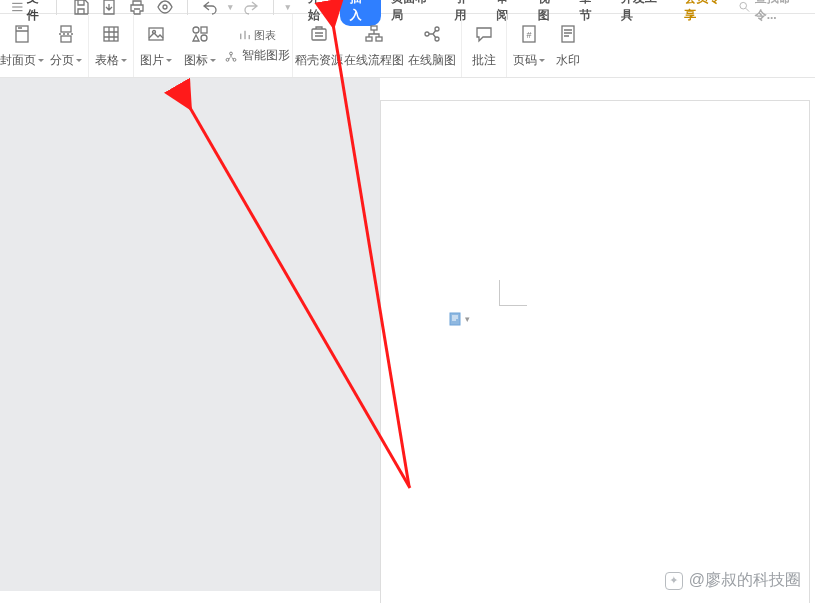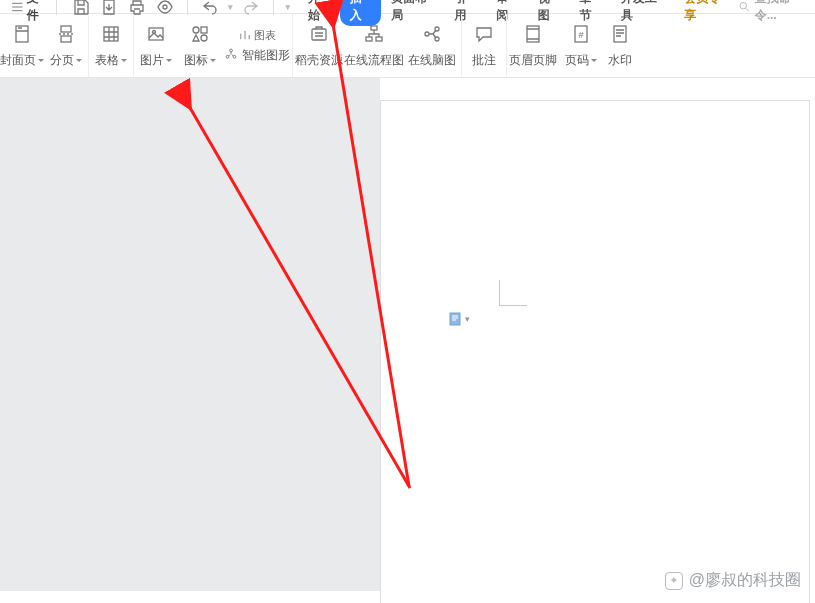--- a/index.html
+++ b/index.html
@@ -171,21 +171,21 @@
     </div>
     <div class="btn wider" style="width:70px">
       <span class="ic" style="flex-direction:column;gap:2px;height:auto">
         <span style="display:flex;align-items:center;gap:2px;font-size:11px;color:#666">
             <svg class="icon" style="width:14px;height:14px" viewBox="0 0 20 20">
               <path d="M4 16V8M10 16V4M16 16v-6"></path>
             </svg>
             <span>图表</span>
           </span>
       </span>
-      <span class="lbl" style="display:flex;align-items:flex-start;gap:4px;margin-top:4px">
+      <span class="lbl" style="display:flex;align-items:flex-end;gap:4px;margin-top:4px">
           <svg class="icon" style="width:14px;height:14px" viewBox="0 0 20 20">
             <circle cx="10" cy="5" r="2"></circle>
             <circle cx="5" cy="14" r="2"></circle>
             <circle cx="15" cy="14" r="2"></circle>
             <path d="M10 7v3M9 11l-3 2M11 11l3 2"></path>
           </svg>
           <span>智能图形</span>
         </span>
     </div>
   </div>
@@ -226,29 +226,20 @@
     <div class="btn">
       <span class="ic">
           <svg class="icon" viewBox="0 0 20 20">
             <path d="M3 4h14v9H9l-4 4v-4H3z"></path>
           </svg>
         </span>
       <span class="lbl">批注</span>
     </div>
   </div>
   <div class="group" style="border-right:none">
-    <div class="btn wide">
-      <span class="ic">
-          <svg class="icon" viewBox="0 0 20 20">
-            <rect x="4" y="2" width="12" height="16"></rect>
-            <path d="M4 5h12M4 15h12"></path>
-          </svg>
-        </span>
-      <span class="lbl">页眉页脚</span>
-    </div>
     <div class="btn">
       <span class="ic">
           <svg class="icon" viewBox="0 0 20 20">
             <rect x="4" y="2" width="12" height="16"></rect>
             <text x="10" y="14" font-size="9" text-anchor="middle" fill="#777" stroke="none">#</text>
           </svg>
         </span>
       <span class="lbl caret">页码</span>
     </div>
     <div class="btn" style="width:34px">

